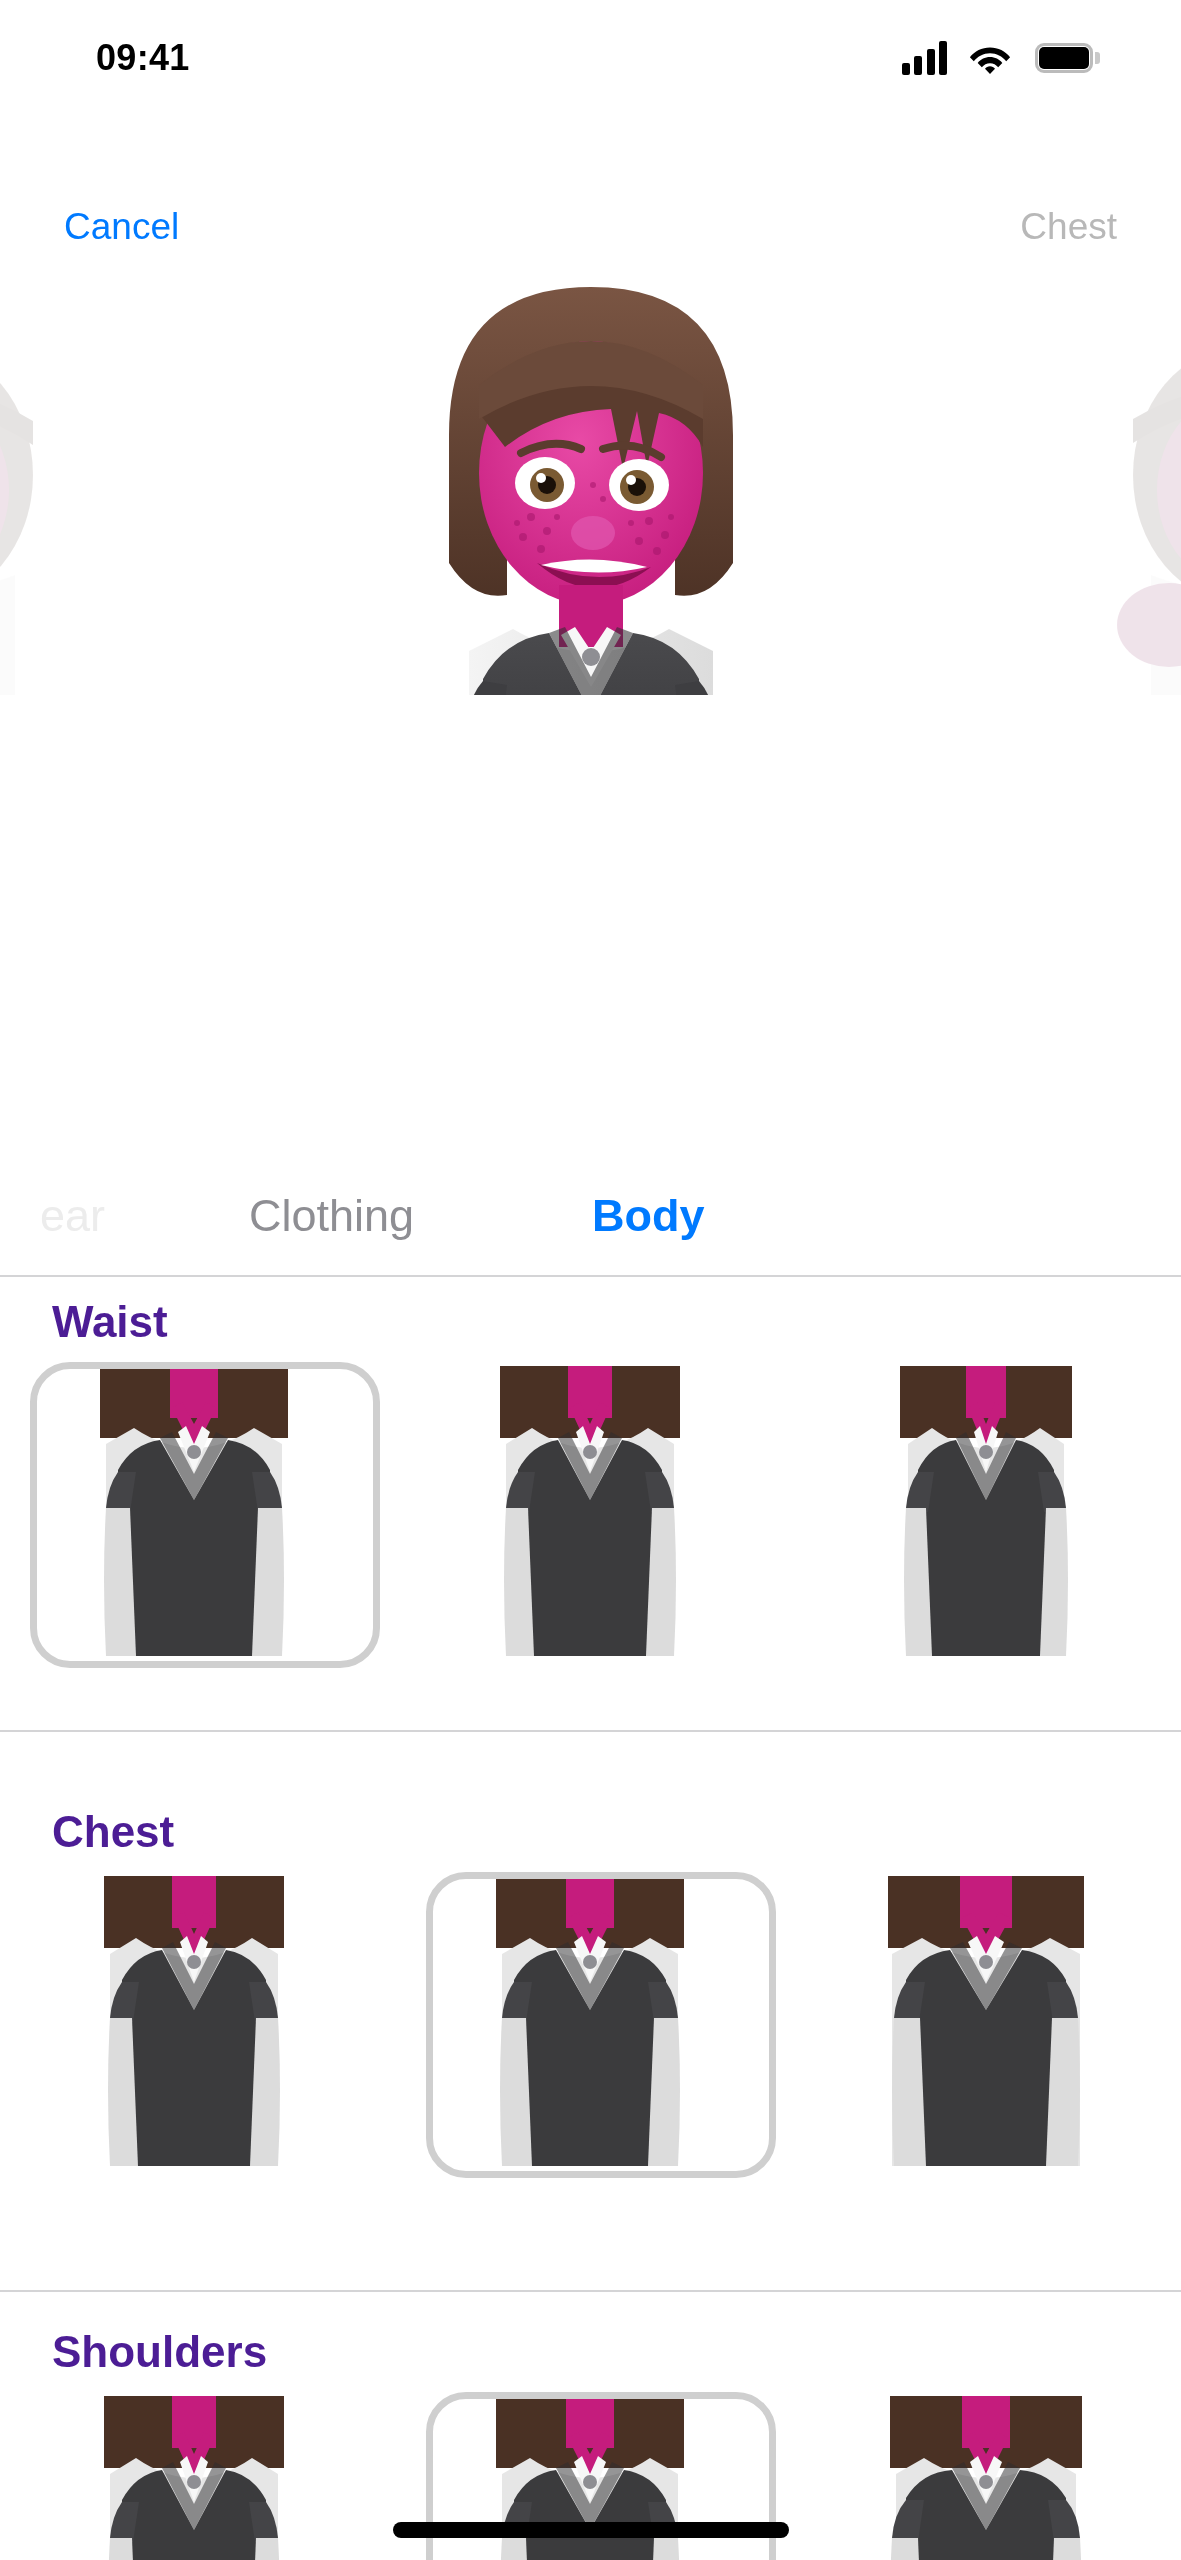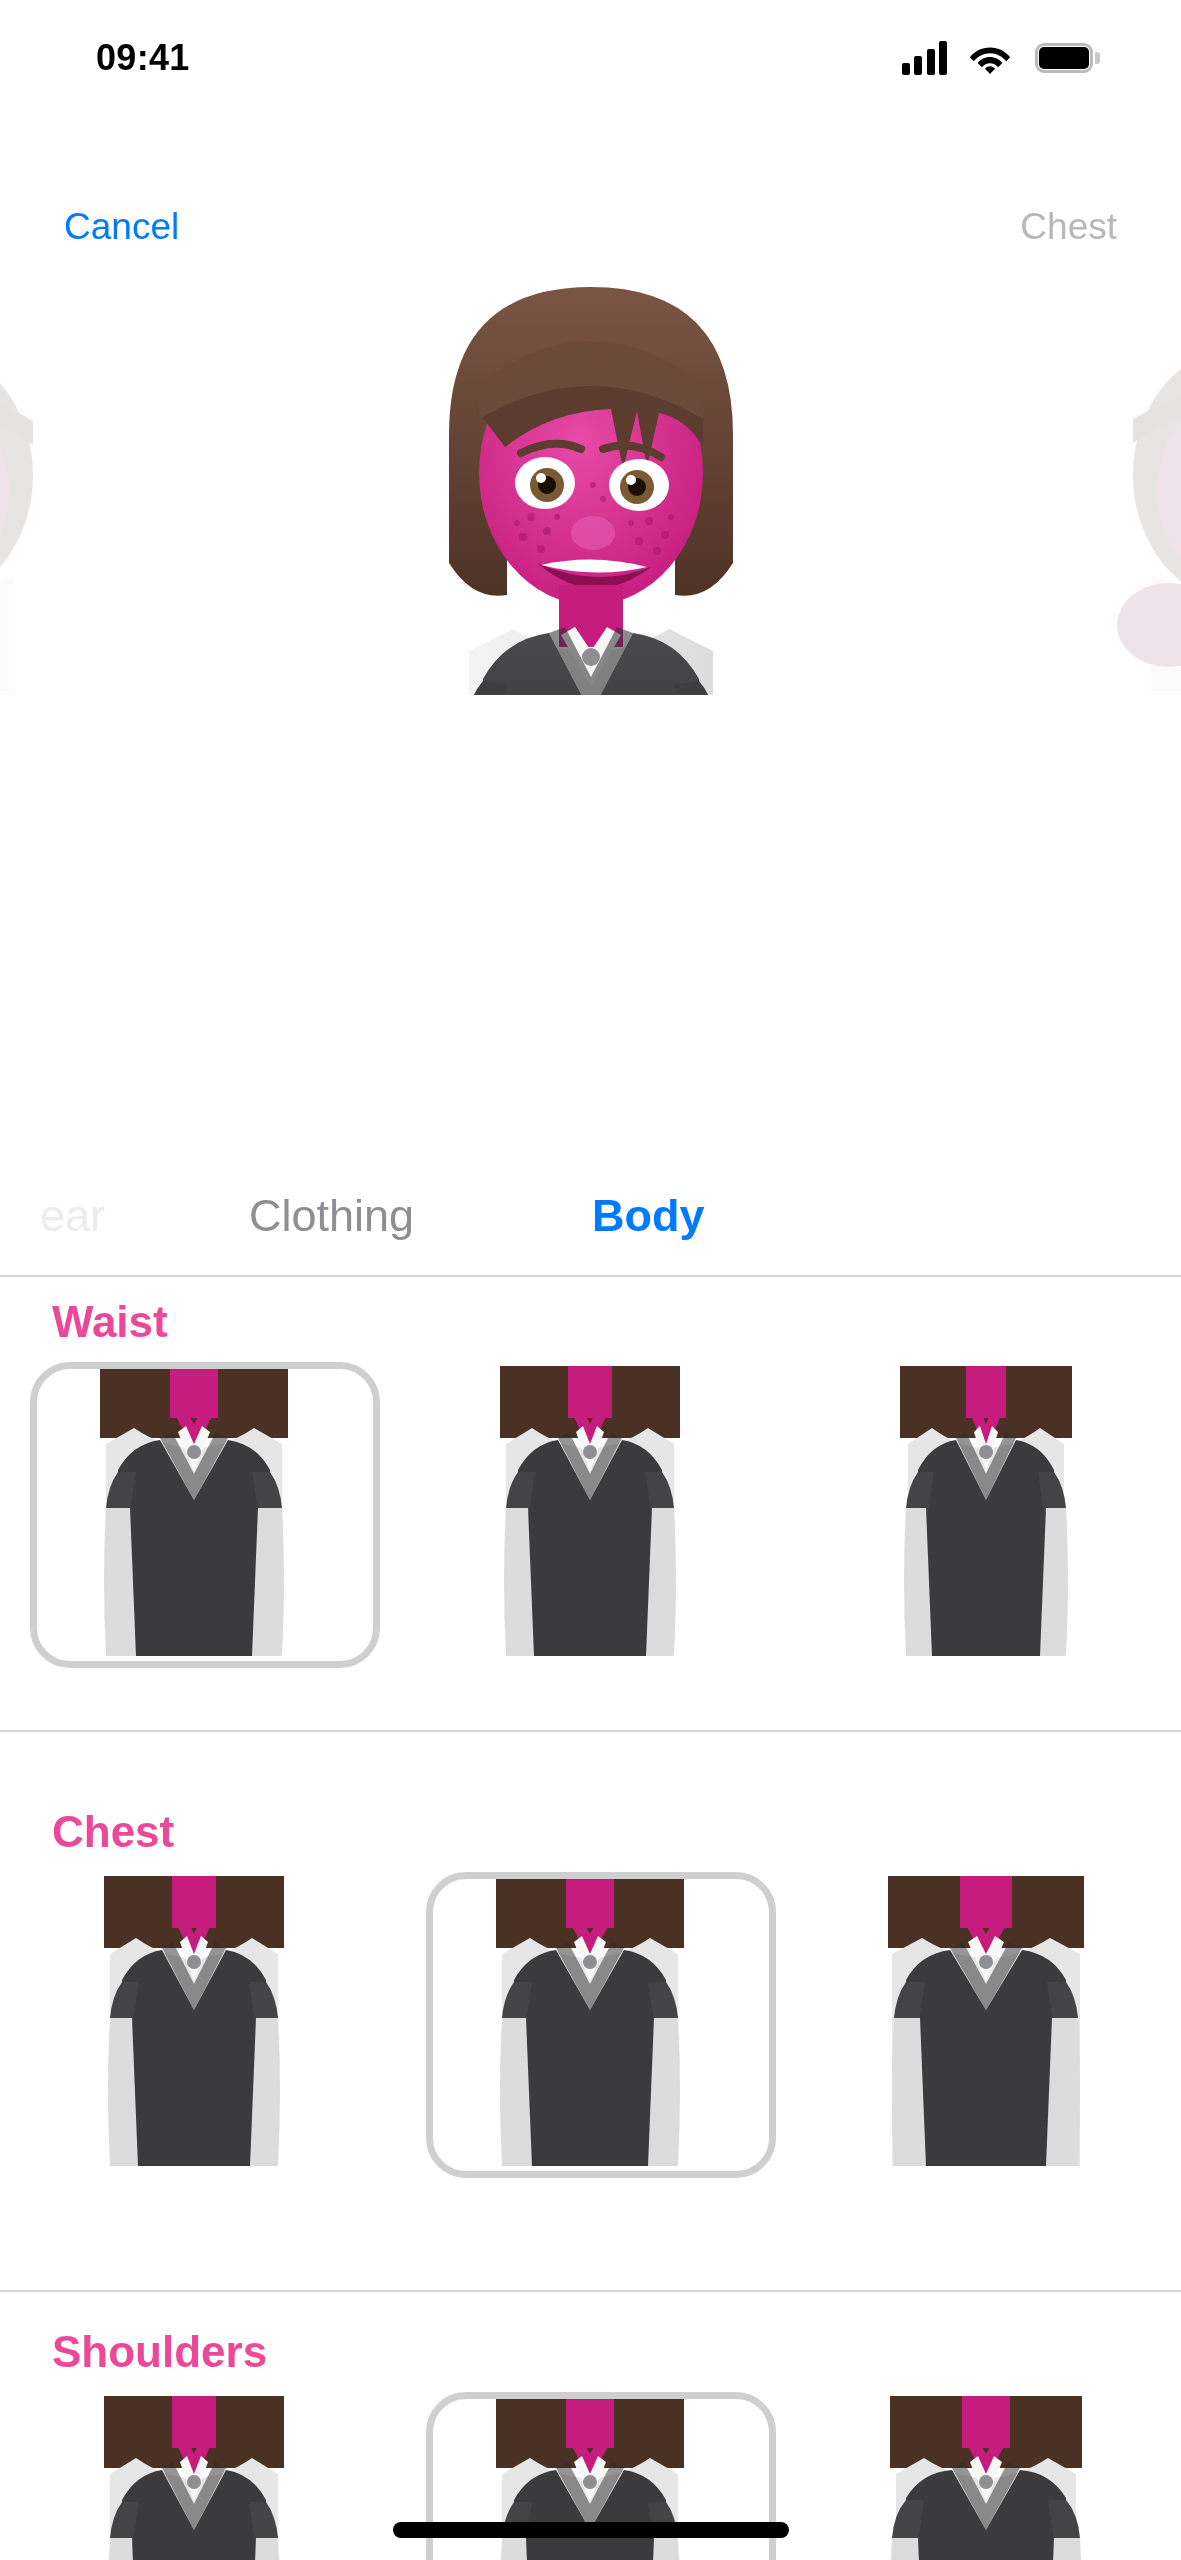--- a/index.html
+++ b/index.html
@@ -110,21 +110,21 @@
 
   .divider {
     position: absolute; left: 0; width: 1181px;
     height: 2px; background: #d4d4d6;
   }
 
   
   .section { position: absolute; left: 0; width: 1181px; }
   .section-title {
     position: absolute; left: 52px; top: 0;
-    font-size: 44px; font-weight: bold; color: #ec4899;
+    font-size: 44px; font-weight: bold; color: #4c1d95;
     line-height: 1;
   }
   .row {
     position: absolute; left: 0; top: 58px;
     width: 1181px; height: 300px;
   }
   .cell {
     position: absolute; top: 0;
     width: 372px; height: 300px;
   }

